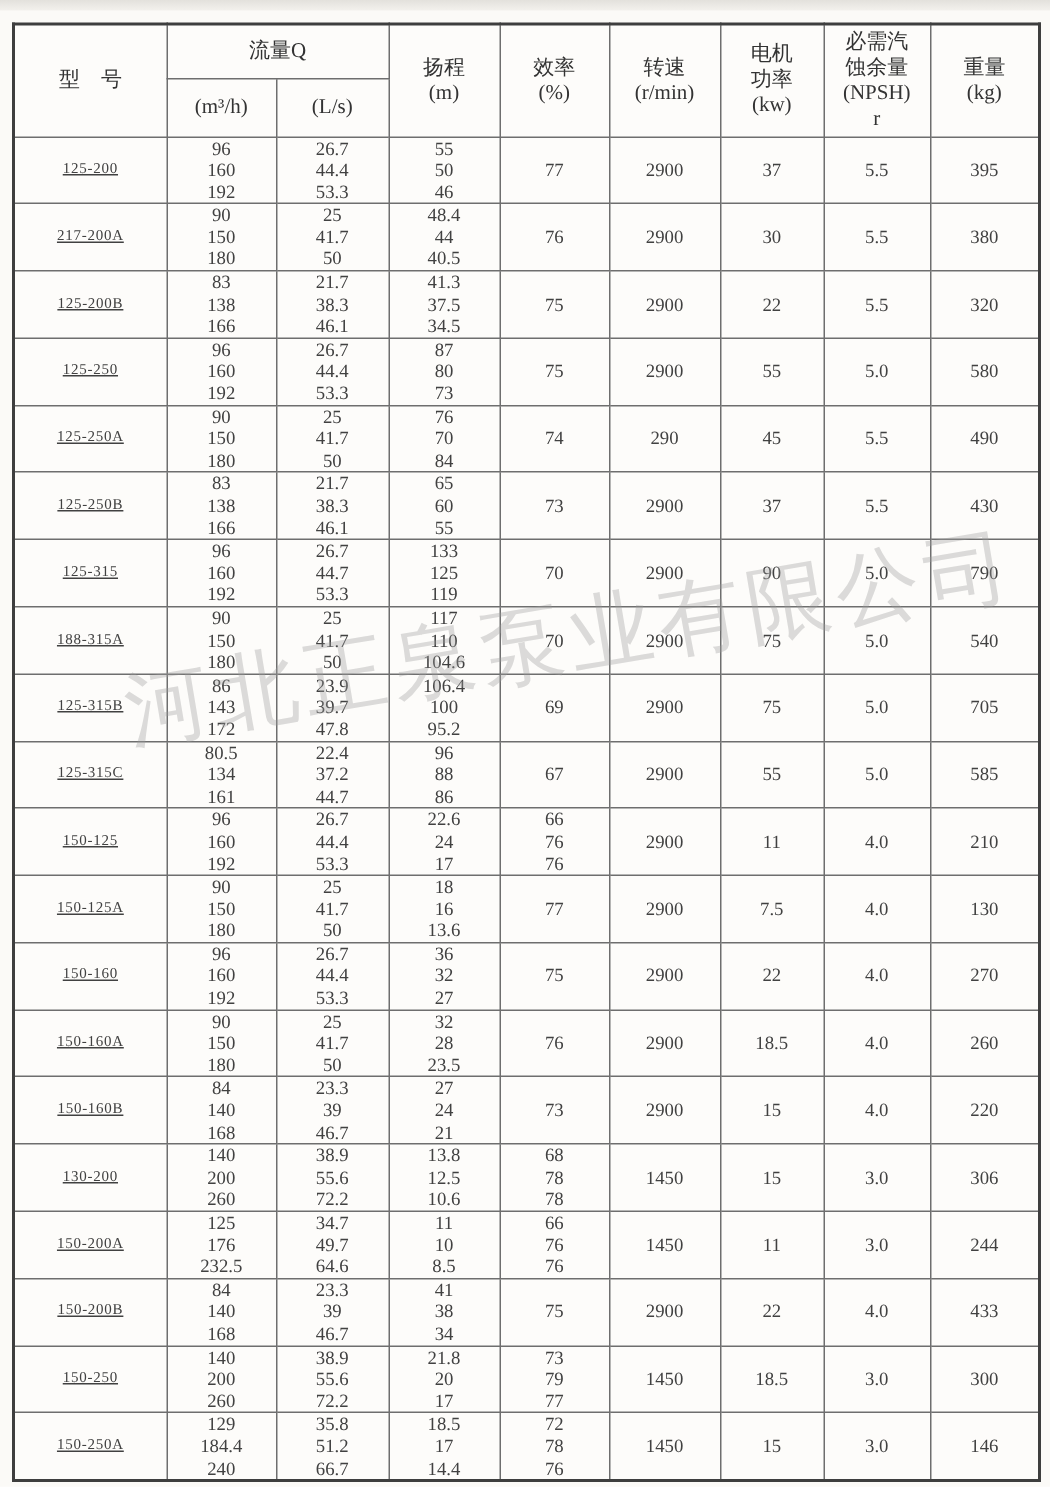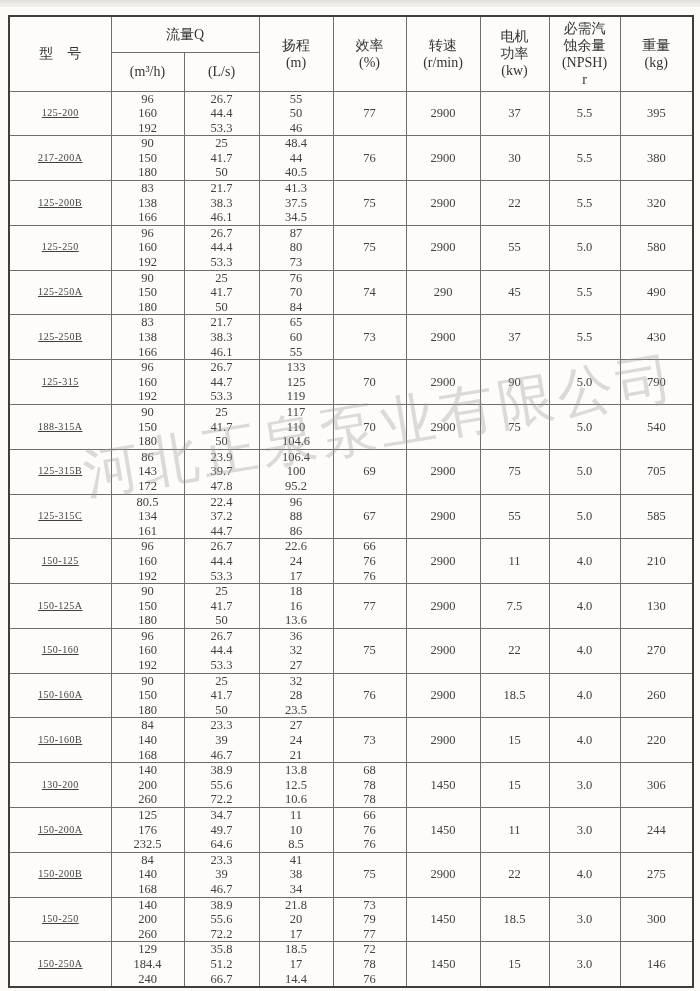--- a/index.html
+++ b/index.html
@@ -404,21 +404,21 @@
     <td>23.3
 39
 46.7</td>
     <td>41
 38
 34</td>
     <td>75</td>
     <td>2900</td>
     <td>22</td>
     <td>4.0</td>
-    <td>275</td>
+    <td>433</td>
   </tr>
       <tr>
     <td class="model-cell">150-250</td>
     <td>140
 200
 260</td>
     <td>38.9
 55.6
 72.2</td>
     <td>21.8

